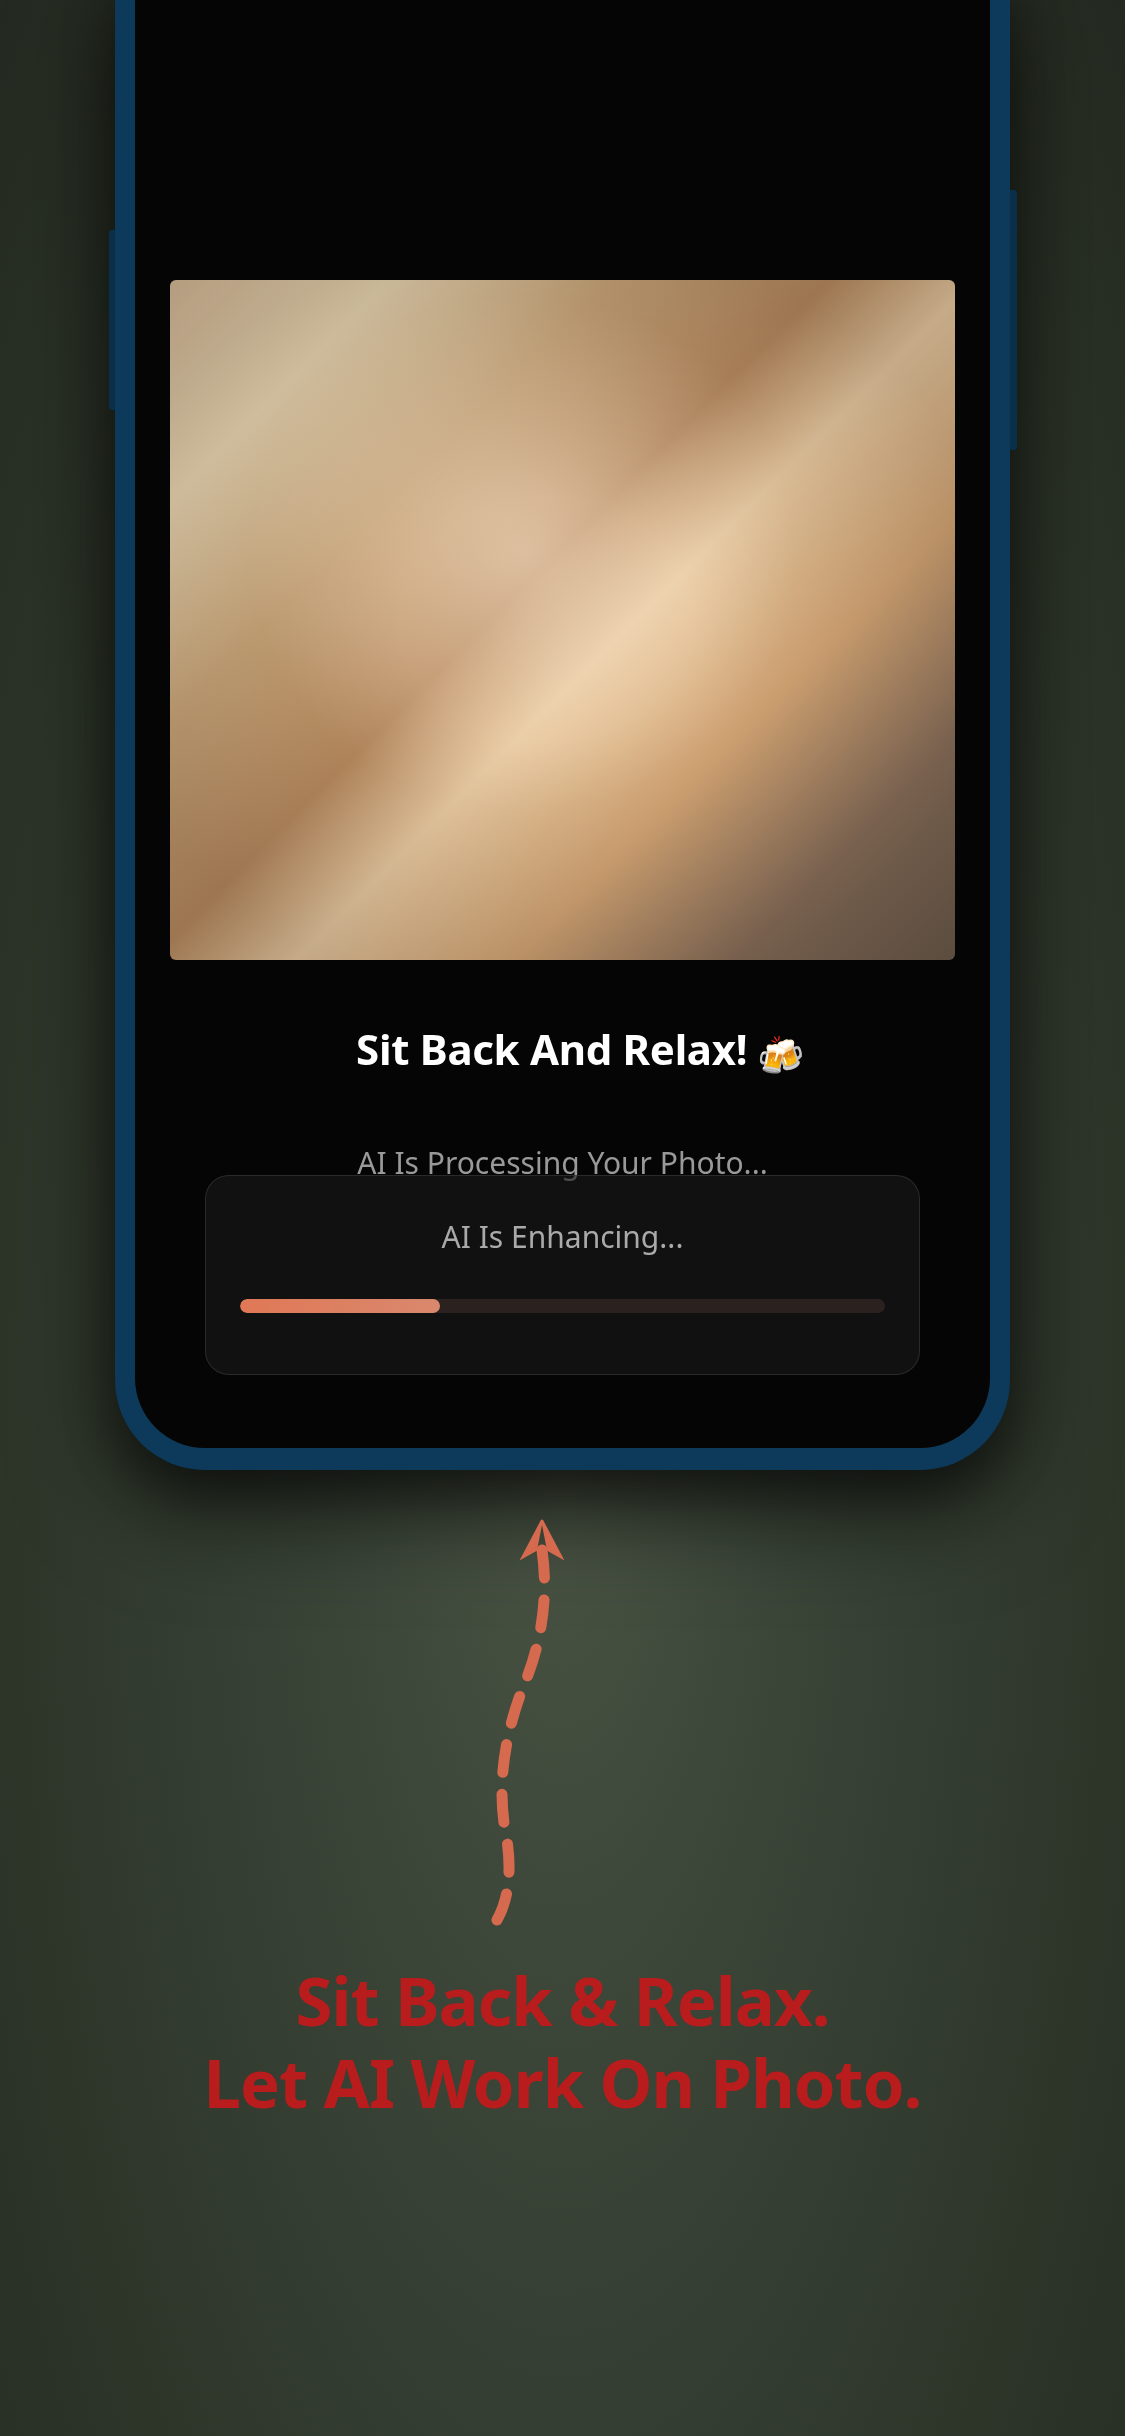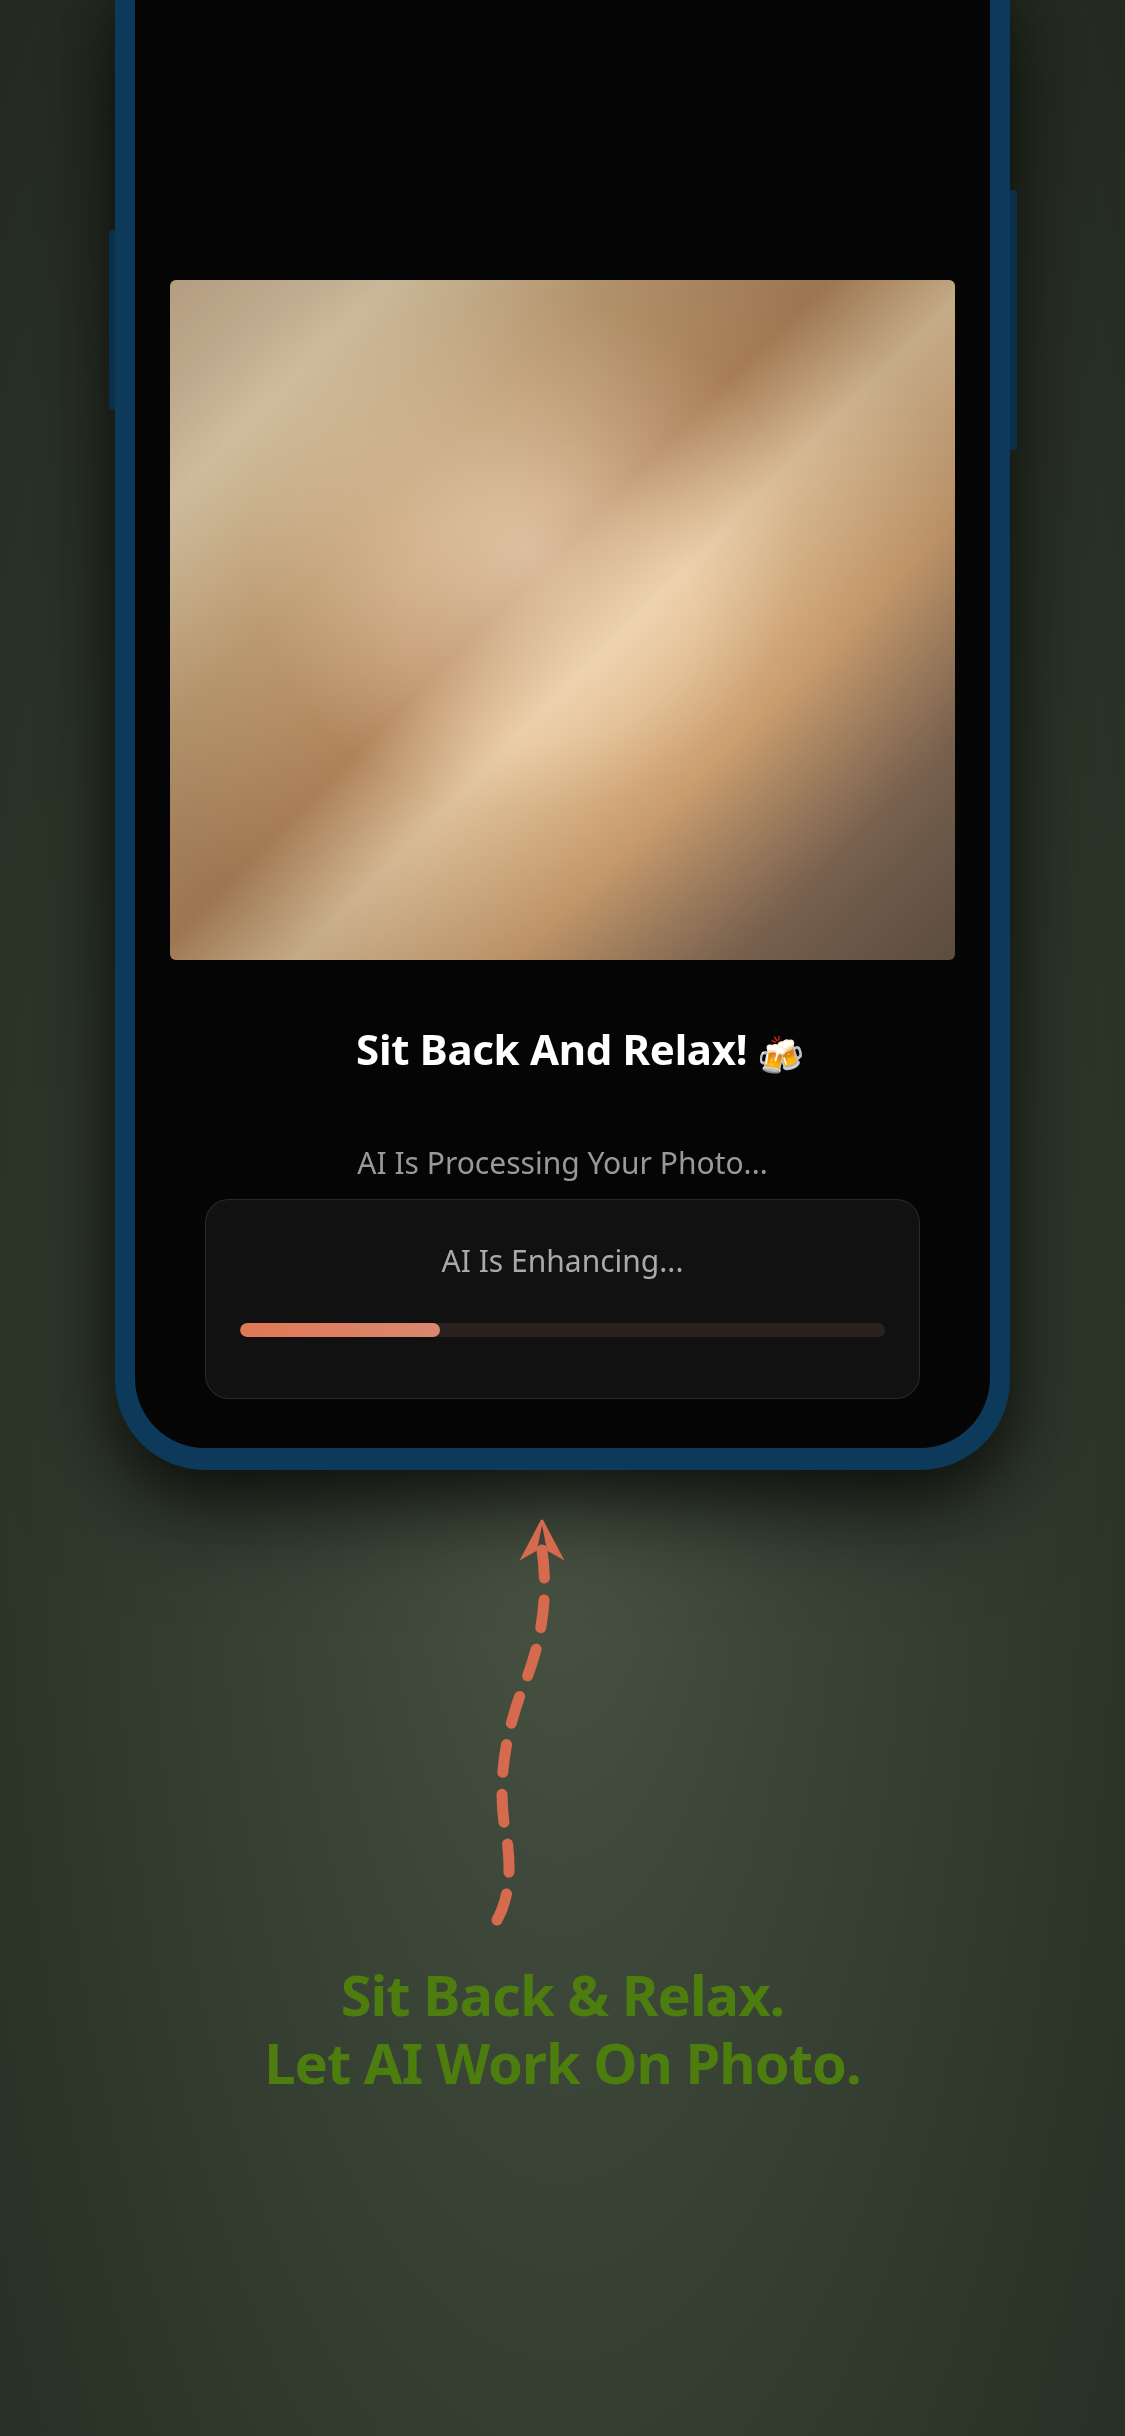--- a/index.html
+++ b/index.html
@@ -132,21 +132,20 @@
     .progress-card {
       position: absolute;
       top: 1205px;
       left: 70px;
       right: 70px;
       height: 200px;
       background: rgba(25, 25, 25, 0.6);
       border: 1px solid rgba(60, 60, 60, 0.6);
       border-radius: 24px;
       padding: 40px 34px;
-      margin-top: 24px;
     }
     
     .progress-label {
       text-align: center;
       color: #aaaaaa;
       font-size: 30px;
       font-weight: 400;
       margin-bottom: 42px;
     }
     
@@ -175,22 +174,22 @@
       width: 180px;
       height: 440px;
     }
     
     .marketing-headline {
       position: absolute;
       top: 1960px;
       left: 0;
       right: 0;
       text-align: center;
-      color: #4d7c0f;
-      font-size: 56px;
+      color: #b91c1c;
+      font-size: 67px;
       font-weight: 700;
       line-height: 1.22;
       letter-spacing: -1px;
     }
   </style>
 </head>
 <body>
 
 <div class="phone-frame">
   <div class="phone-screen">

